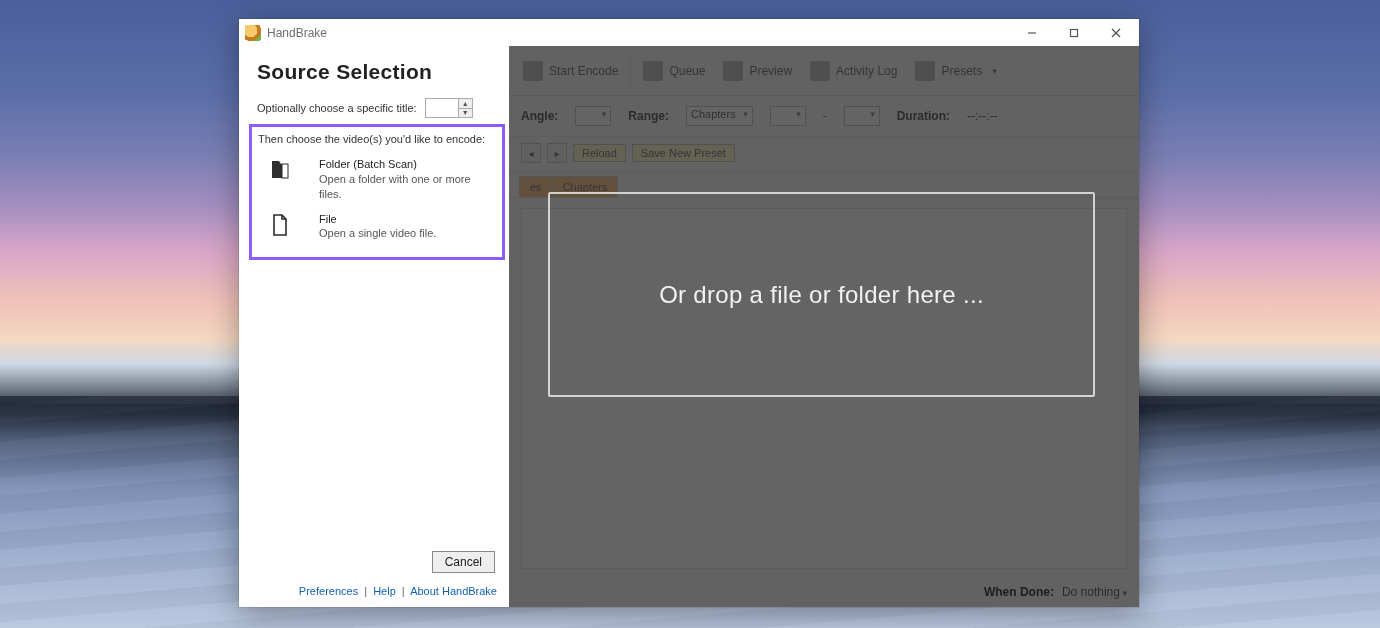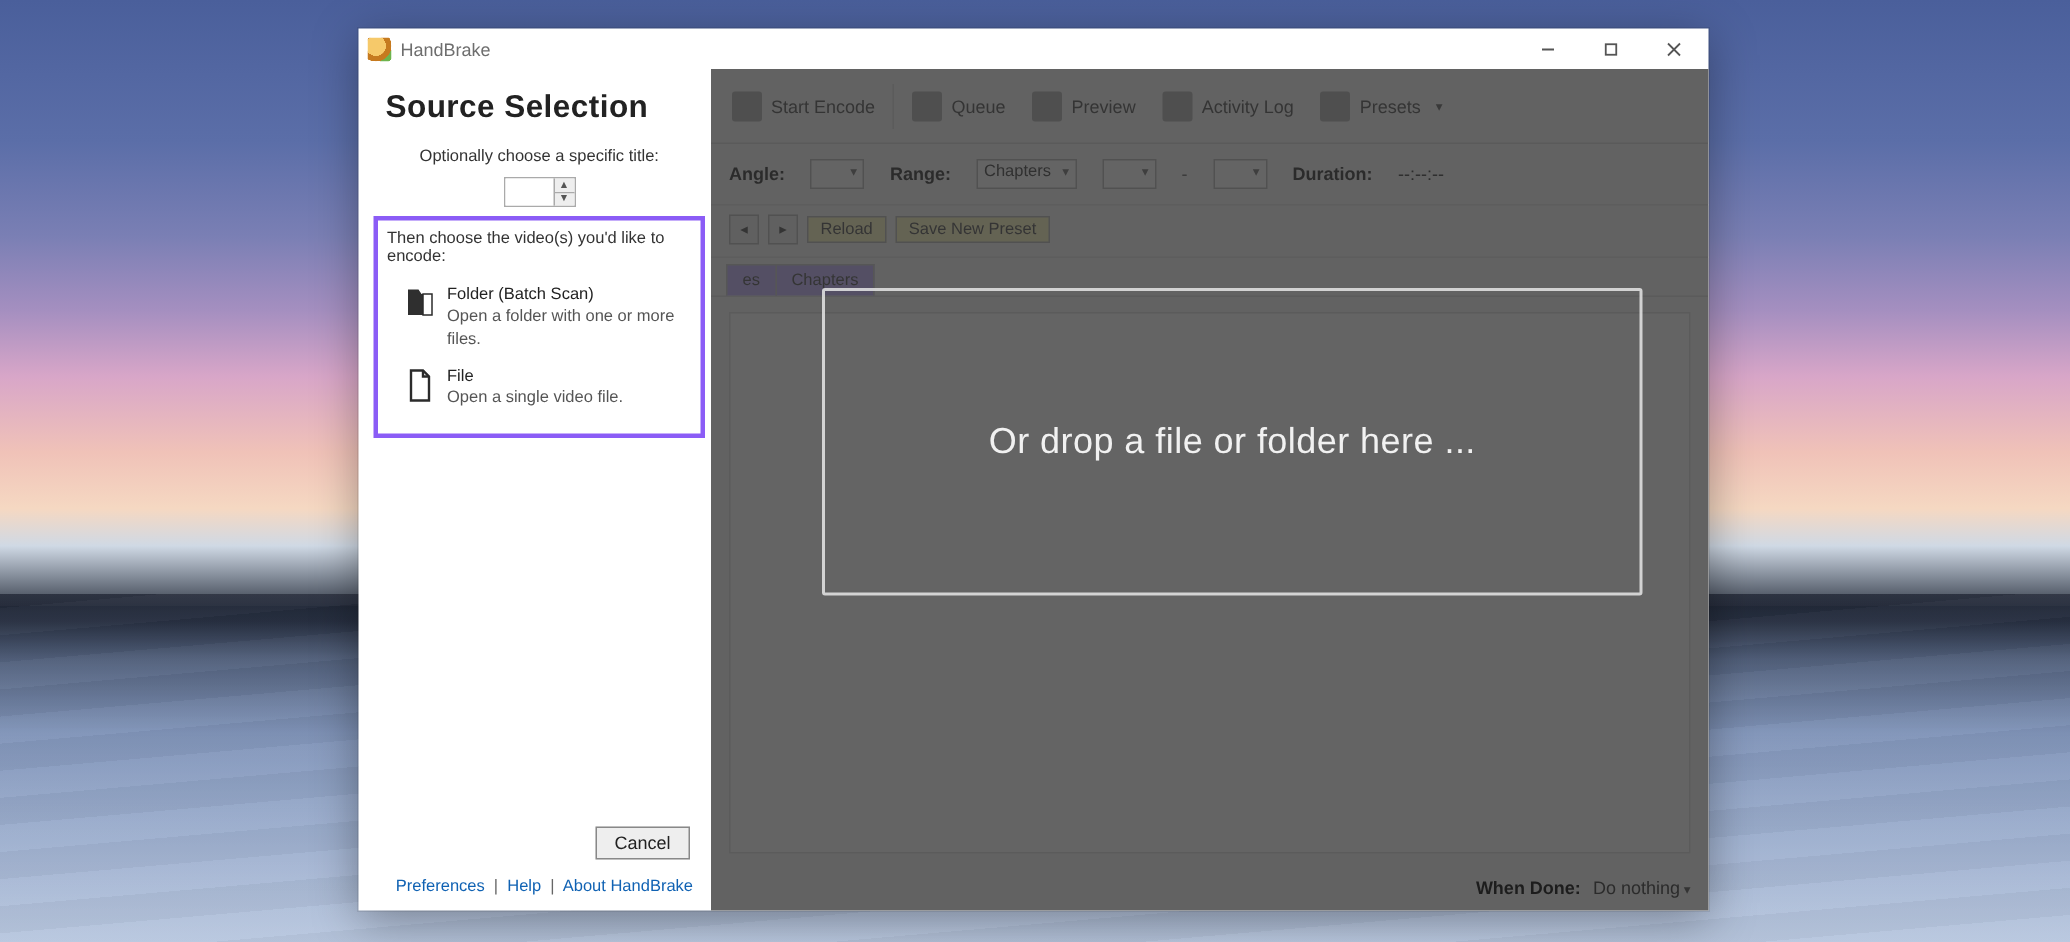--- a/index.html
+++ b/index.html
@@ -39,39 +39,39 @@
     border-radius: 2px;
   }
   .titlebar .spacer { flex: 1; }
   .tb-btn { width: 42px; height: 28px; display:flex; align-items:center; justify-content:center; color:#555; }
   .tb-btn svg { width:10px; height:10px; stroke:#555; stroke-width:1.2; fill:none; }
 
   .content-split { flex:1; display:flex; min-height:0; }
 
   
   .source-panel {
-    width: 235px; padding: 10px 12px 8px 18px; display:flex; flex-direction:column;
+    width: 270px; padding: 10px 12px 8px 18px; display:flex; flex-direction:column;
     font-size: 11px; color:#343434;
   }
   .source-panel h1 { font-size: 21px; font-weight:600; letter-spacing:.3px; margin: 4px 0 14px; color:#222;}
-  .opt-row { display:flex; align-items:center; gap:8px; margin-bottom:6px;flex-direction:column;}
+  .opt-row { display:flex; align-items:center; gap:8px; margin-bottom:6px;}
   .opt-row label { font-size:11px; color:#333; }
   .spinner {
     display:inline-flex; align-items:stretch; height:20px; border:1px solid #aaa;
   }
   .spinner .val { width:32px; background:#fff; }
   .spinner .btns { width:14px; display:flex; flex-direction:column; border-left:1px solid #aaa;}
   .spinner .btns div { flex:1; display:flex; align-items:center; justify-content:center; font-size:7px; color:#555; background:#eee; }
   .spinner .btns div:first-child { border-bottom:1px solid #aaa; }
 
   .highlight-box {
     border: 3px solid #8b5cf6; padding: 6px 6px 10px; margin: 0 -8px 6px -8px;
   }
   .hint { font-size:11px; color:#333; margin-bottom:8px;}
-  .source-option { display:flex; gap:6px; padding:4px 6px 6px 10px; cursor:pointer; }
+  .source-option { display:flex; gap:27px; padding:4px 6px 6px 10px; cursor:pointer; }
   .source-option .ico { width:24px; height:26px; flex-shrink:0; display:flex; align-items:center; justify-content:center;}
   .source-option .txt { font-size:11px; line-height:1.35; }
   .source-option .txt .t1 { color:#222; }
   .source-option .txt .t2 { color:#555; }
 
   .panel-spacer { flex:1; }
   .cancel-btn {
     align-self:flex-end; margin: 0 2px 12px 0;
     padding: 3px 12px; font-size:12px; color:#222;
     background:#eee; border:1px solid #888; cursor:pointer;
@@ -105,21 +105,21 @@
   .sel { display:inline-block; min-width:54px; height:20px; border:1px solid #bbb; background:#fff;
          font-size:11px; padding:1px 16px 1px 4px; position:relative; color:#444;}
   .sel::after { content:"▾"; position:absolute; right:4px; top:2px; font-size:9px; color:#777;}
   .sel.narrow{min-width:36px;}
   .dash{color:#666;}
   .preset-actions { display:flex; align-items:center; gap:6px; padding:6px 12px 8px; border-bottom:1px solid #e6e6e6;}
   .mini-btn{ font-size:11px; padding:2px 8px; border:1px solid #bbb; background:#fef9c3; color:#555; cursor:pointer;}
   .mini-ico{ width:20px;height:20px;border:1px solid #bbb;background:#f1f1f1;display:flex;align-items:center;justify-content:center;font-size:10px;color:#555;}
 
   .tabs { display:flex; gap:0; padding:0 10px; font-size:11px; border-bottom:1px solid #ddd;}
-  .tab { padding:4px 10px; border:1px solid #ccc; border-bottom:none; background:#c4b5fd; color:#555; margin-right:-1px; margin-top:4px;}
+  .tab { padding:4px 10px; border:1px solid #ccc; border-bottom:none; background:#fdba74; color:#555; margin-right:-1px; margin-top:4px;}
 
   .big-canvas { flex:1; padding:10px 12px; position:relative; min-height:0;}
   .canvas-inner { position:absolute; inset:10px 12px 10px 12px; border:1px solid #ddd; background:#fff;}
   
   .save-row { display:flex; align-items:center; padding:6px 10px; gap:8px; border-top:1px solid #e6e6e6;}
   .save-row .path-box{ flex:1; height:22px; border:1px solid #ccc; background:#fff;}
   .browse-btn{ padding:3px 12px; font-size:12px; border:1px solid #bbb; background:#f3f3f3; cursor:pointer;}
   .done-row { display:flex; justify-content:flex-end; align-items:center; gap:8px; padding:6px 12px 8px; font-size:12px;}
   .done-row b{font-weight:600;}
   .done-sel{font-size:12px; color:#333;}

